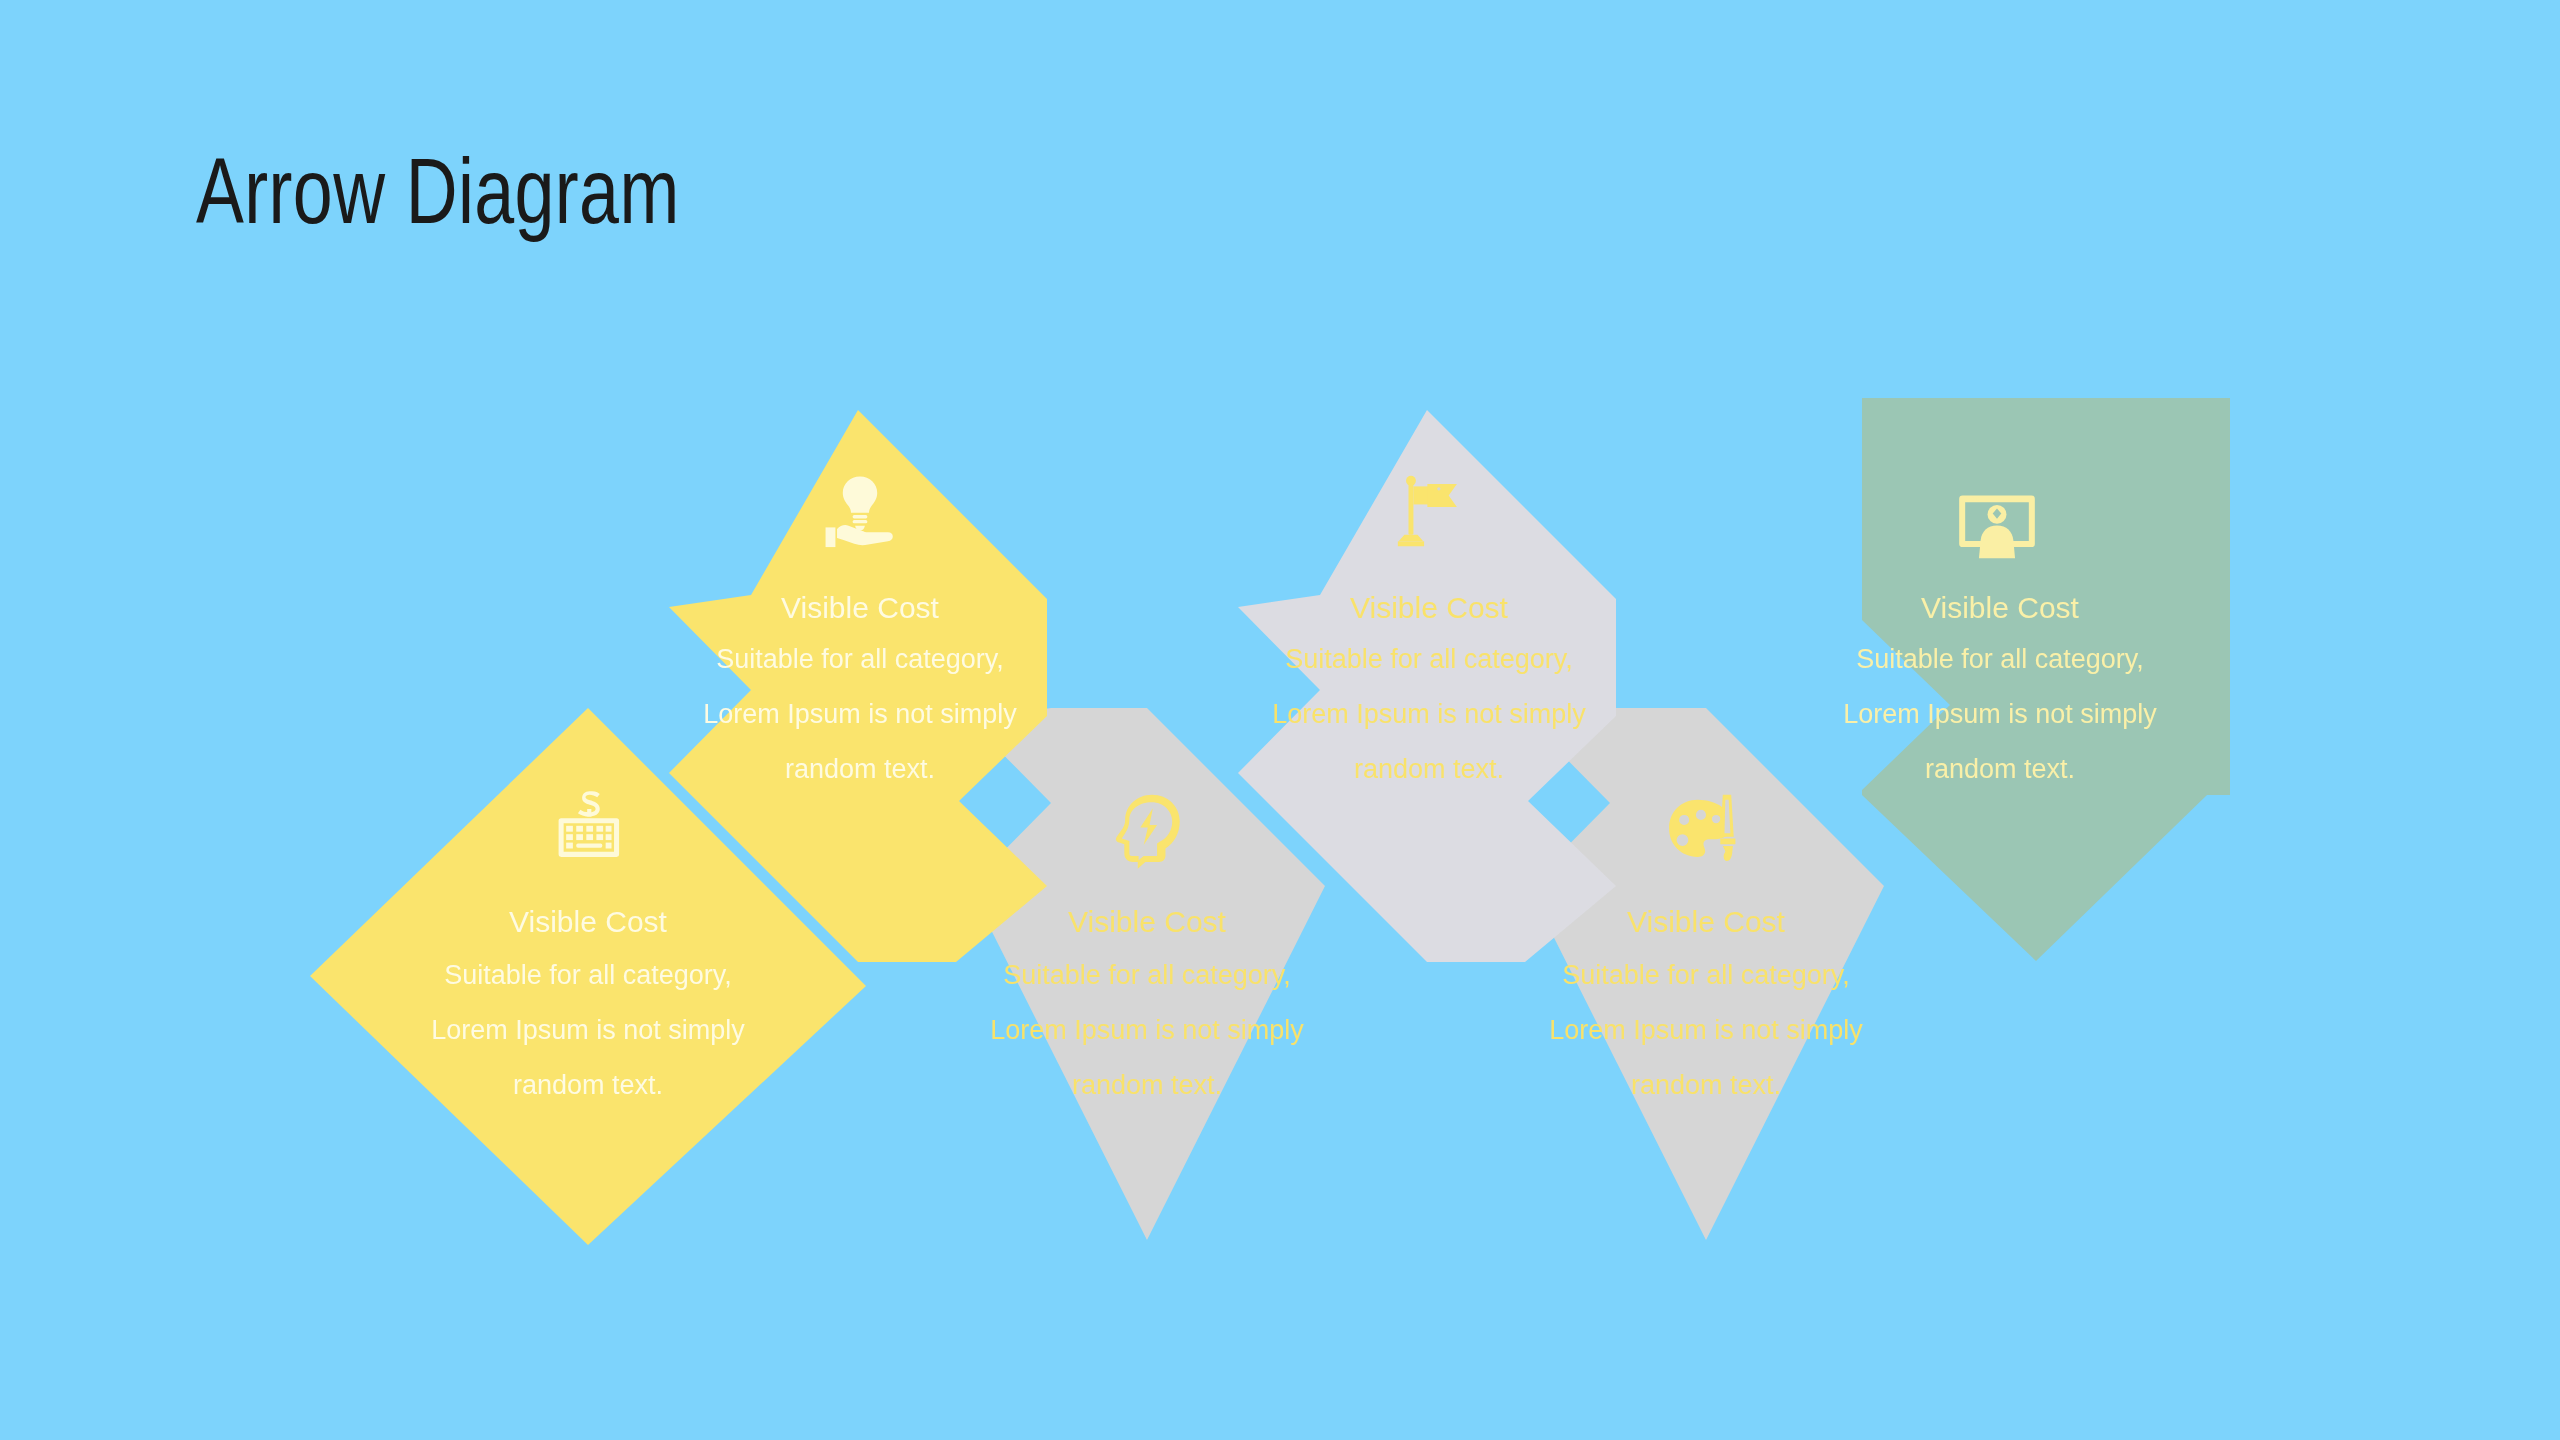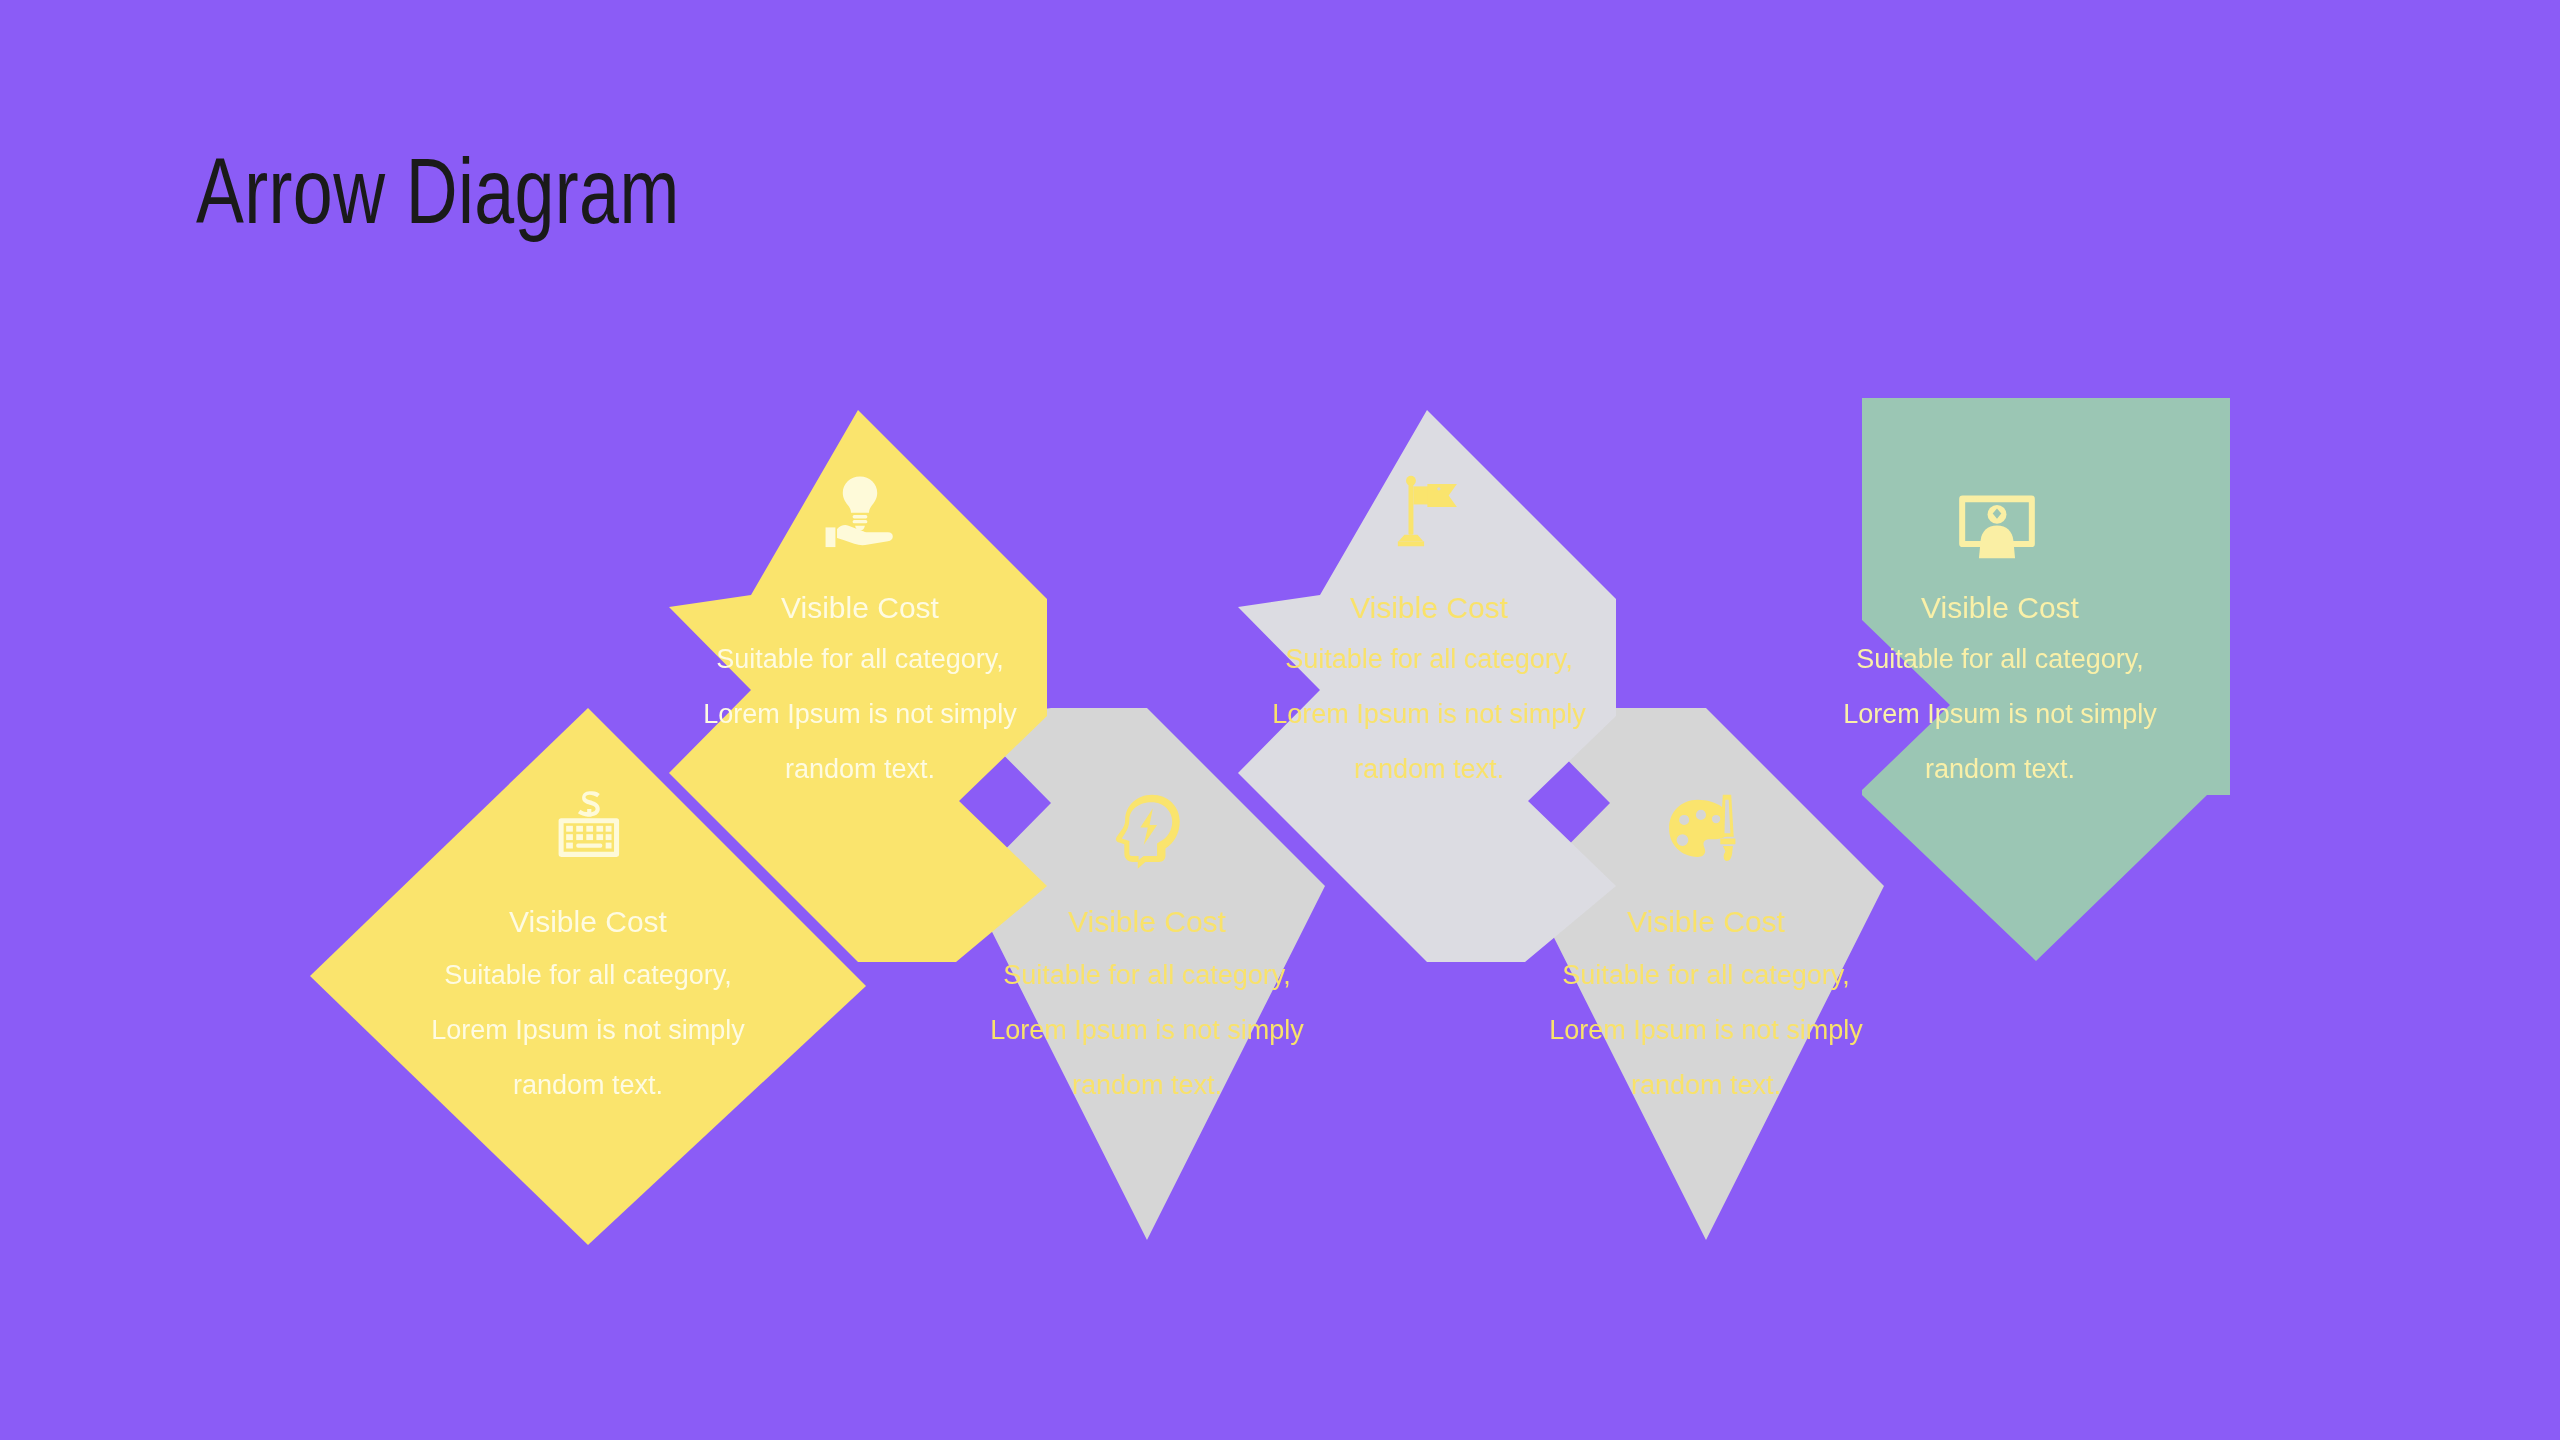--- a/index.html
+++ b/index.html
@@ -13,21 +13,21 @@
     height: 1440px;
     overflow: hidden;
     font-family: "Liberation Sans", "DejaVu Sans", sans-serif;
     position: relative;
   }
   #slide {
     position: absolute;
     inset: 0;
     width: 2560px;
     height: 1440px;
-    background: #8b5cf6;
+    background: #7dd3fc;
   }
   #page-title {
     position: absolute;
     left: 196px;
     top: 145px;
     font-size: 92px;
     line-height: 1.0;
     font-weight: 300;
     color: #1a1a1a;
     letter-spacing: 0.5px;

